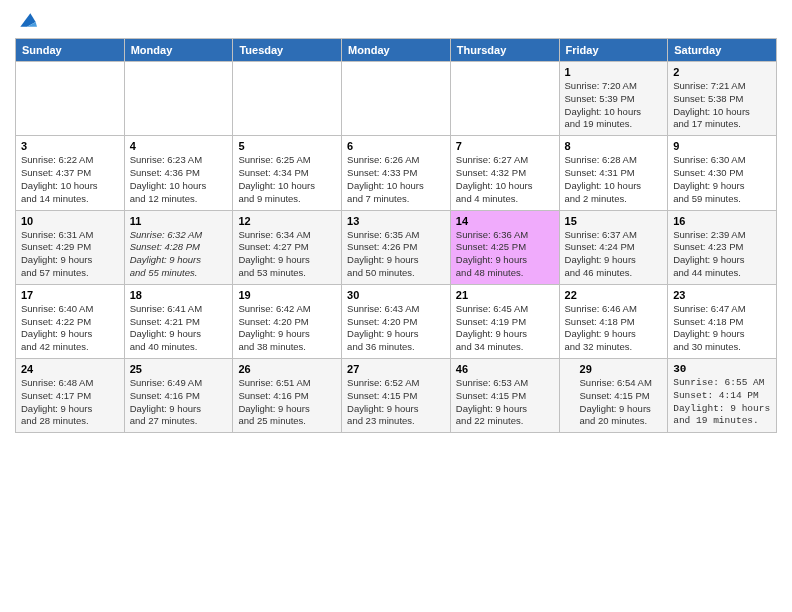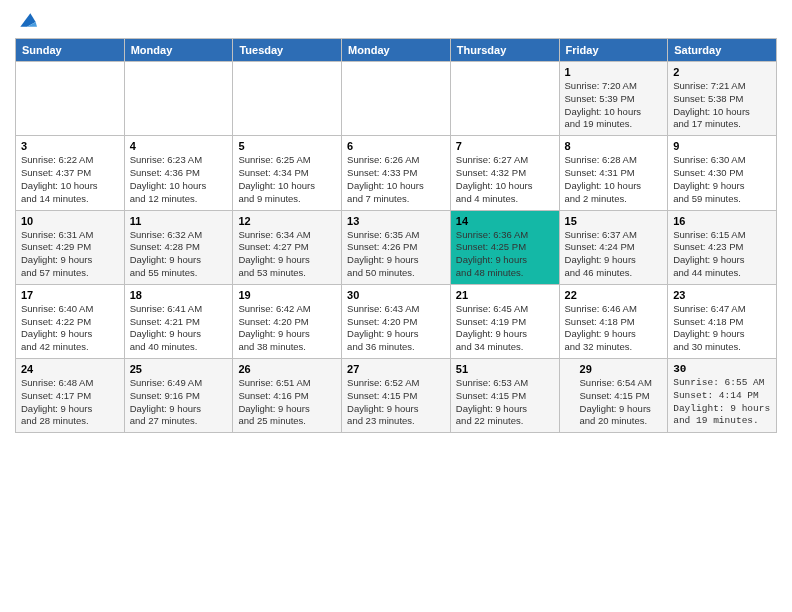--- a/index.html
+++ b/index.html
@@ -179,41 +179,41 @@
           <td style="background: rgb(255, 255, 255);"><span class="day-num">9</span><span class="day-info" style="white-space: pre-line;">Sunrise: 6:30 AM
 Sunset: 4:30 PM
 Daylight: 9 hours
 and 59 minutes.</span></td>
         </tr>
         <tr>
           <td style="background: rgb(245, 245, 245);"><span class="day-num">10</span><span class="day-info" style="white-space: pre-line;">Sunrise: 6:31 AM
 Sunset: 4:29 PM
 Daylight: 9 hours
 and 57 minutes.</span></td>
-          <td style="background: rgb(245, 245, 245);"><span class="day-num">11</span><span class="day-info" style="white-space: pre-line;">Sunrise: 6:32 AM
+          <td style="background: rgb(245, 245, 245);"><span class="day-num">11</span><span class="day-info" style="white-space: pre-line; font-style: italic;">Sunrise: 6:32 AM
 Sunset: 4:28 PM
 Daylight: 9 hours
 and 55 minutes.</span></td>
           <td style="background: rgb(245, 245, 245);"><span class="day-num">12</span><span class="day-info" style="white-space: pre-line;">Sunrise: 6:34 AM
 Sunset: 4:27 PM
 Daylight: 9 hours
 and 53 minutes.</span></td>
           <td style="background: rgb(245, 245, 245);"><span class="day-num">13</span><span class="day-info" style="white-space: pre-line;">Sunrise: 6:35 AM
 Sunset: 4:26 PM
 Daylight: 9 hours
 and 50 minutes.</span></td>
-          <td style="background: #14b8a6;"><span class="day-num">14</span><span class="day-info" style="white-space: pre-line;">Sunrise: 6:36 AM
+          <td style="background: #f0abfc;"><span class="day-num">14</span><span class="day-info" style="white-space: pre-line;">Sunrise: 6:36 AM
 Sunset: 4:25 PM
 Daylight: 9 hours
 and 48 minutes.</span></td>
           <td style="background: rgb(245, 245, 245);"><span class="day-num">15</span><span class="day-info" style="white-space: pre-line;">Sunrise: 6:37 AM
 Sunset: 4:24 PM
 Daylight: 9 hours
 and 46 minutes.</span></td>
-          <td style="background: rgb(245, 245, 245);"><span class="day-num">16</span><span class="day-info" style="white-space: pre-line;">Sunrise: 6:15 AM
+          <td style="background: rgb(245, 245, 245);"><span class="day-num">16</span><span class="day-info" style="white-space: pre-line;">Sunrise: 2:39 AM
 Sunset: 4:23 PM
 Daylight: 9 hours
 and 44 minutes.</span></td>
         </tr>
         <tr>
           <td style="background: rgb(255, 255, 255);"><span class="day-num">17</span><span class="day-info" style="white-space: pre-line;">Sunrise: 6:40 AM
 Sunset: 4:22 PM
 Daylight: 9 hours
 and 42 minutes.</span></td>
           <td style="background: rgb(255, 255, 255);"><span class="day-num">18</span><span class="day-info" style="white-space: pre-line;">Sunrise: 6:41 AM
@@ -240,32 +240,32 @@
 Sunset: 4:18 PM
 Daylight: 9 hours
 and 30 minutes.</span></td>
         </tr>
         <tr>
           <td style="background: rgb(245, 245, 245);"><span class="day-num">24</span><span class="day-info" style="white-space: pre-line;">Sunrise: 6:48 AM
 Sunset: 4:17 PM
 Daylight: 9 hours
 and 28 minutes.</span></td>
           <td style="background: rgb(245, 245, 245);"><span class="day-num">25</span><span class="day-info" style="white-space: pre-line;">Sunrise: 6:49 AM
-Sunset: 9:16 PM
+Sunset: 4:16 PM
 Daylight: 9 hours
 and 27 minutes.</span></td>
           <td style="background: rgb(245, 245, 245);"><span class="day-num">26</span><span class="day-info" style="white-space: pre-line;">Sunrise: 6:51 AM
 Sunset: 4:16 PM
 Daylight: 9 hours
 and 25 minutes.</span></td>
           <td style="background: rgb(245, 245, 245);"><span class="day-num">27</span><span class="day-info" style="white-space: pre-line;">Sunrise: 6:52 AM
 Sunset: 4:15 PM
 Daylight: 9 hours
 and 23 minutes.</span></td>
-          <td style="background: rgb(245, 245, 245);"><span class="day-num">51</span><span class="day-info" style="white-space: pre-line;">Sunrise: 6:53 AM
+          <td style="background: rgb(245, 245, 245);"><span class="day-num">46</span><span class="day-info" style="white-space: pre-line;">Sunrise: 6:53 AM
 Sunset: 4:15 PM
 Daylight: 9 hours
 and 22 minutes.</span></td>
           <td style="background: rgb(245, 245, 245); padding-left: 20px;"><span class="day-num">29</span><span class="day-info" style="white-space: pre-line;">Sunrise: 6:54 AM
 Sunset: 4:15 PM
 Daylight: 9 hours
 and 20 minutes.</span></td>
           <td style="background: rgb(245, 245, 245); font-family: Liberation Mono, monospace;"><span class="day-num">30</span><span class="day-info" style="white-space: pre-line;">Sunrise: 6:55 AM
 Sunset: 4:14 PM
 Daylight: 9 hours

